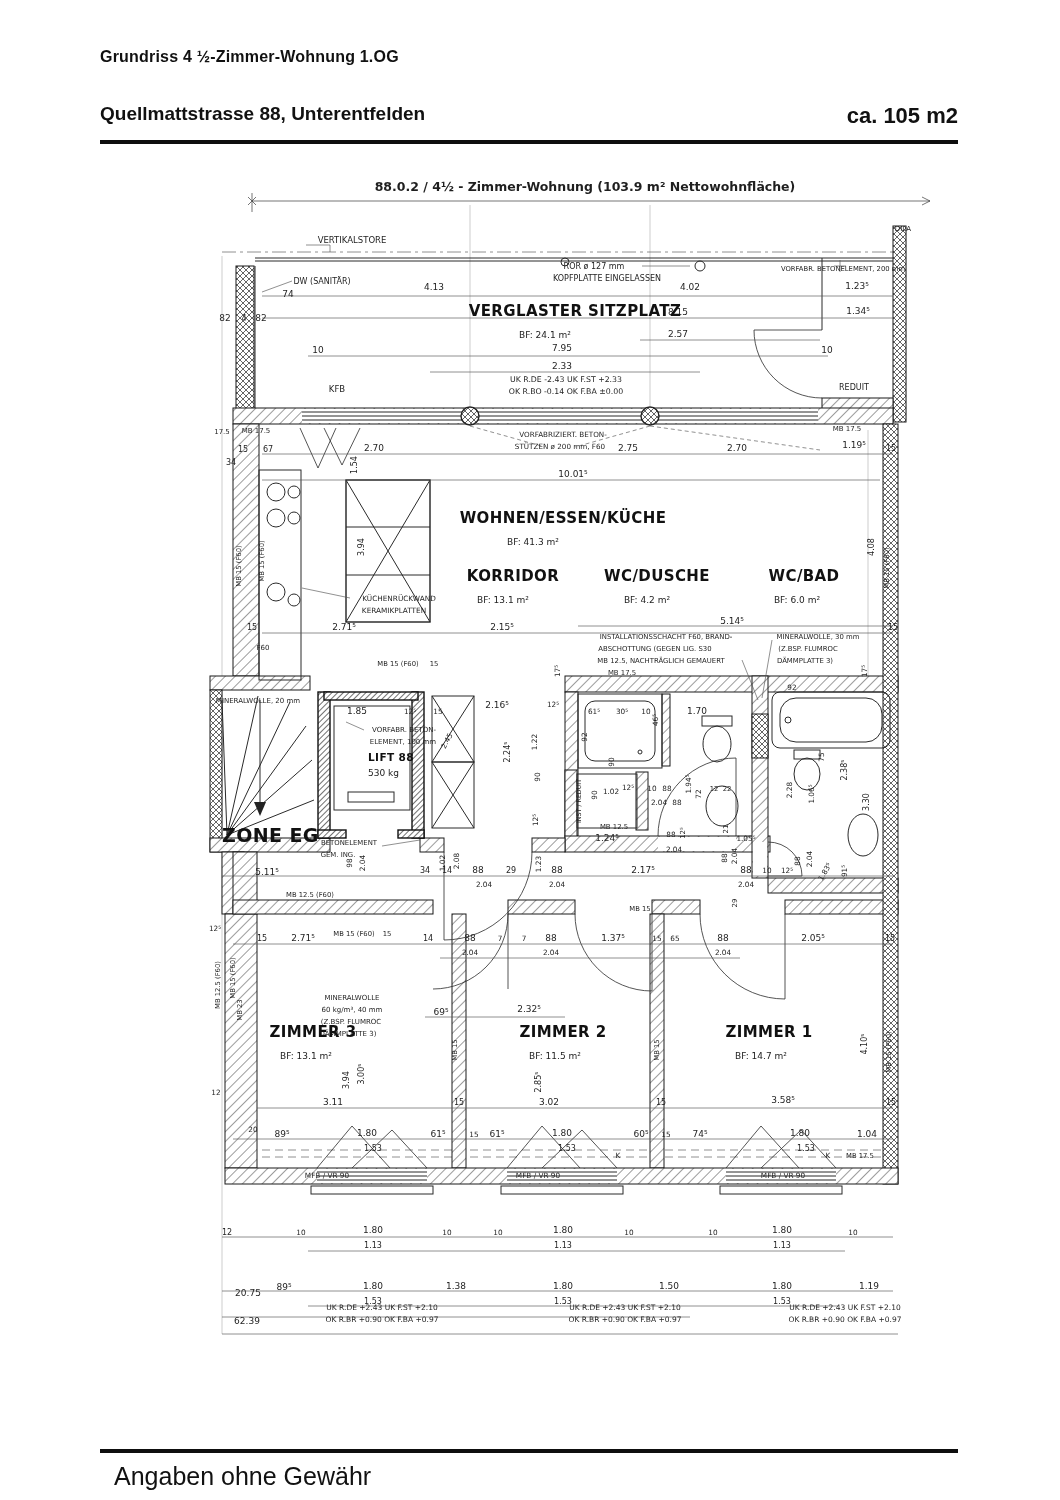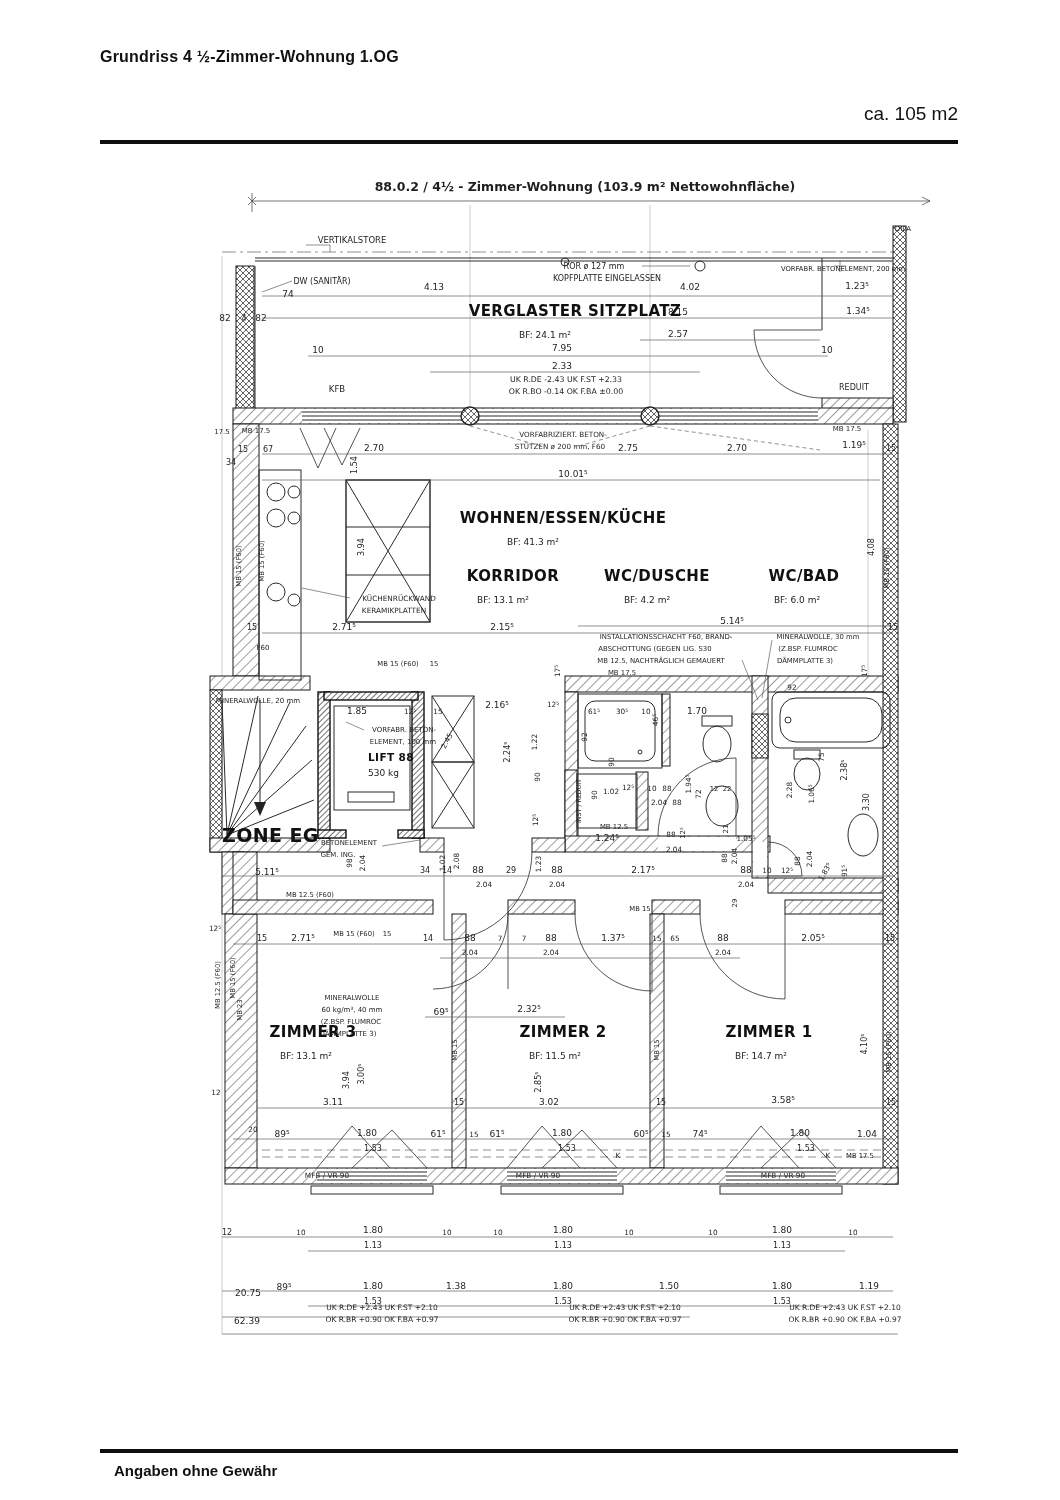--- a/index.html
+++ b/index.html
@@ -3,43 +3,44 @@
 <meta charset="utf-8">
 <style>
   html,body{margin:0;padding:0;}
   body{
     width:1060px;height:1500px;position:relative;background:#ffffff;
     font-family:"Liberation Sans",sans-serif;color:#111;overflow:hidden;
   }
   .hdr-title{position:absolute;left:100px;top:48px;font-size:16px;font-weight:bold;letter-spacing:.2px;}
   .hdr-row2{position:absolute;left:100px;top:103px;width:858px;}
   .hdr-addr{font-size:19px;font-weight:bold;float:left;}
-  .hdr-area{font-size:19px;font-weight:normal;float:right;}
+  .hdr-area{font-size:22px;font-weight:bold;float:right;}
   .hdr-rule{position:absolute;left:100px;top:140px;width:858px;height:4px;background:#0e0e0e;}
   .ftr-rule{position:absolute;left:100px;top:1449px;width:858px;height:4px;background:#0e0e0e;}
-  .ftr-text{position:absolute;left:114px;top:1462px;font-size:15px;font-weight:bold;}
+  .ftr-text{position:absolute;left:114px;top:1462px;font-size:25px;font-weight:normal;}
   svg text{font-family:"DejaVu Sans",sans-serif;fill:#1f1f1f;}
   .ann{fill:#242424;}
   .room-name{font-weight:bold;letter-spacing:.4px;fill:#111;}
   .room-bf{fill:#222;}
   .w{fill:url(#h);stroke:#1b1b1b;stroke-width:1;}
   .xw{fill:url(#xh);stroke:#1b1b1b;stroke-width:1;}
   .lw{fill:url(#hd);stroke:#111;stroke-width:1.4;}
   .ln{stroke:#3a3a3a;stroke-width:.7;fill:none;}
   .dln{stroke:#555;stroke-width:.65;fill:none;}
   .cln{stroke:#9a9a9a;stroke-width:.5;fill:none;}
   .fx{stroke:#2a2a2a;stroke-width:1;fill:none;}
   .door{stroke:#2a2a2a;stroke-width:.8;fill:none;}
   .wh{fill:#fff;stroke:none;}
 </style>
 </head>
 <body>
 
 <div class="hdr-title">Grundriss 4 ½-Zimmer-Wohnung 1.OG</div>
 <div class="hdr-row2">
+  <span class="hdr-addr">Quellmattstrasse 88, Unterentfelden</span>
   <span class="hdr-area">ca. 105 m2</span>
 </div>
 <div class="hdr-rule"></div>
 
 <svg style="position:absolute;left:195px;top:165px;width:765px;height:1180px;" viewBox="195 165 765 1180" xmlns="http://www.w3.org/2000/svg">
   <defs>
     <pattern id="h" patternUnits="userSpaceOnUse" width="7" height="7" patternTransform="rotate(45)">
       <rect width="7" height="7" fill="#ffffff"></rect>
         <line x1="0" y1="0" x2="0" y2="7" stroke="#4a4a4a" stroke-width="1.1"></line>
     </pattern>

